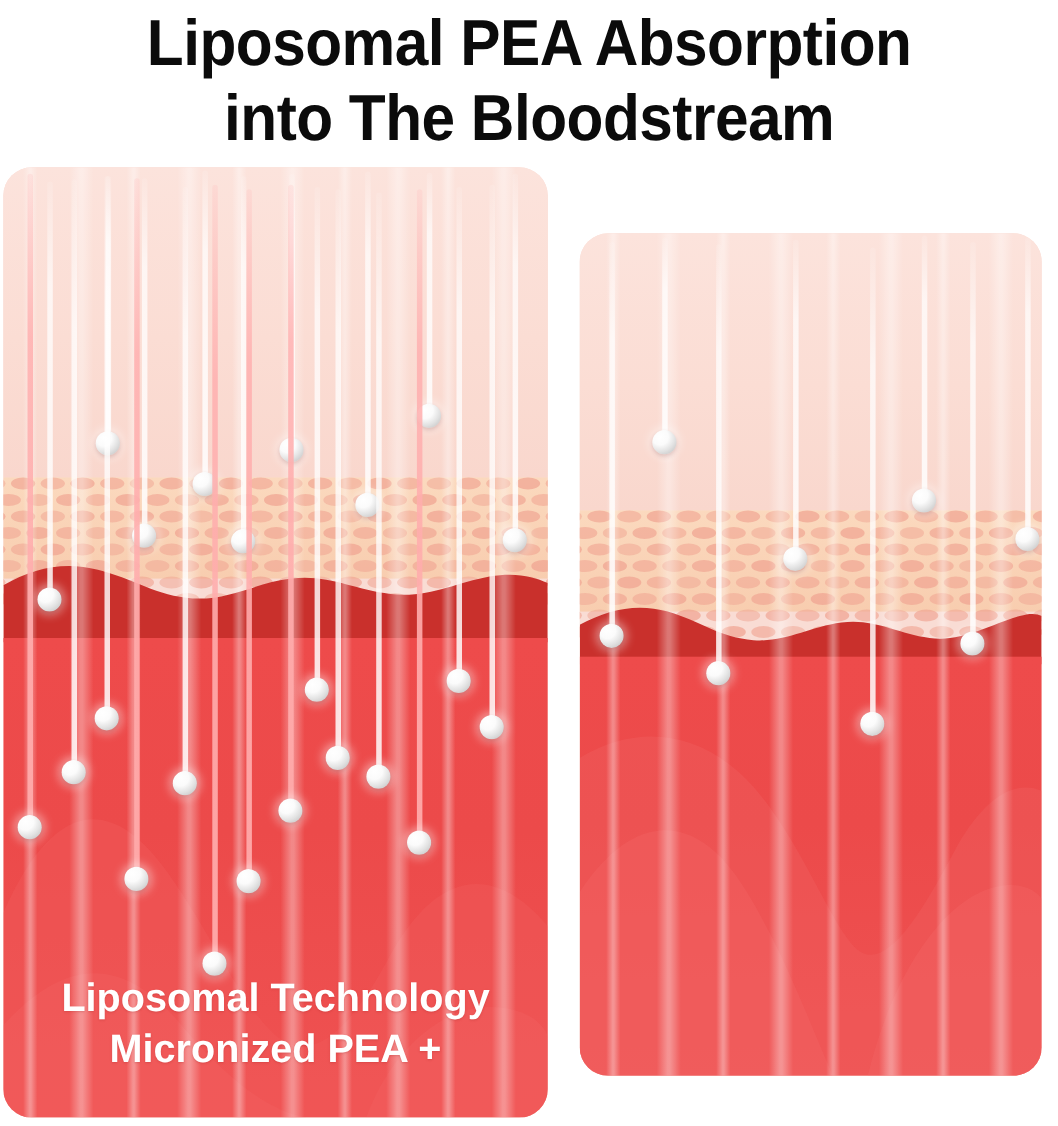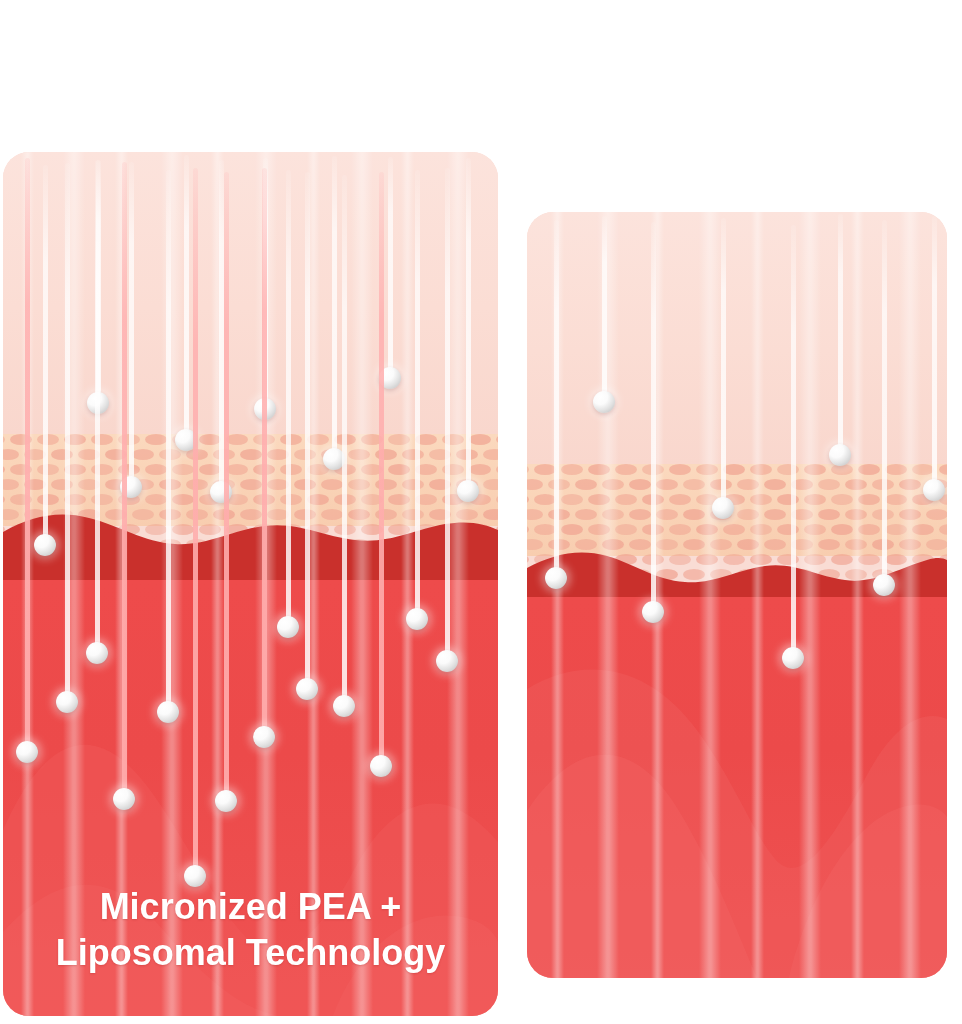--- a/index.html
+++ b/index.html
@@ -96,20 +96,24 @@
   }
   #caption-left{bottom:40px;}
   #caption-right{bottom:60px;font-size:35px;}
   .caption span{display:block;}
 </style>
 </head>
 <body>
 
 <div id="stage">
 
+  <div class="title-block">
+    <span class="title-line l1">Liposomal PEA Absorption</span>
+    <span class="title-line l2">into The Bloodstream</span>
+  </div>
 
   <div class="panel" id="panel-left">
 
     <div class="layer-surface" style="height:282px;"></div>
 
     <div class="layer-epidermis" style="top:282px;height:92px;">
       <div class="cells" id="cells-left">
           <div class="cellrow" style="top: 0px;">
             <div class="cell" style="left: 0px; opacity: 0.5;"></div>
             <div class="cell" style="left: 27px; opacity: 0.665;"></div>
@@ -364,22 +368,22 @@
         <div class="bead" style="left: 330px; top: 543px; width: 22px; height: 22px;"></div>
         <div class="trail inblood" style="left: 375.5px; top: 20px; height: 594px;"></div>
         <div class="bead" style="left: 367px; top: 603px; width: 22px; height: 22px;"></div>
         <div class="trail" style="left: 411.5px; top: 18px; height: 449px;"></div>
         <div class="bead" style="left: 403px; top: 456px; width: 22px; height: 22px;"></div>
         <div class="trail" style="left: 441.5px; top: 16px; height: 493px;"></div>
         <div class="bead" style="left: 433px; top: 498px; width: 22px; height: 22px;"></div>
       </div>
 
     <div class="caption" id="caption-left">
+      <span>Liposomal Technology</span>
       <span>Micronized PEA +</span>
-      <span>Liposomal Technology</span>
     </div>
   </div>
 
   <div class="panel" id="panel-right">
 
     <div class="layer-surface" style="height:252px;"></div>
 
     <div class="layer-epidermis" style="top:252px;height:92px;">
       <div class="cells" id="cells-right">
           <div class="cellrow" style="top: 0px;">

